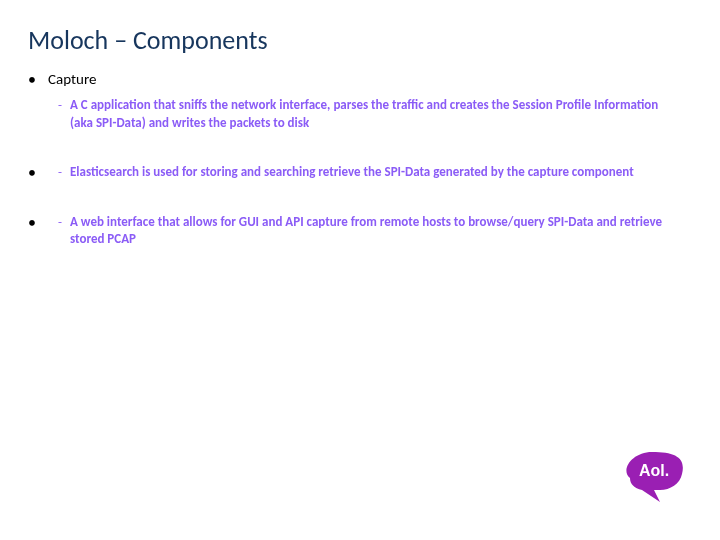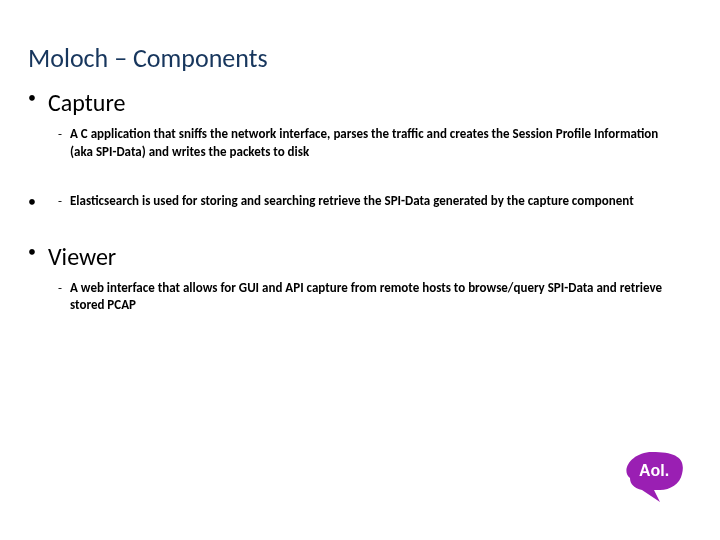--- a/index.html
+++ b/index.html
@@ -10,56 +10,55 @@
     background: #fff;
     position: relative;
     padding: 24px 28px;
     color: #000;
   }
   .title {
     font-size: 26px;
     color: #17365d;
     font-weight: 400;
     margin-bottom: 14px;
-    margin-top: 18px;
   }
   .bullets {
     list-style: none;
     padding-left: 14px;
   }
   .bullets > li {
     position: relative;
     margin-bottom: 8px;
   }
   .bullets > li::before {
     content: "•";
     position: absolute;
     left: -14px;
     top: 0;
     font-size: 16px;
     color: #000;
   }
   .section-label {
-    font-size: 24px;
+    font-size: 15px;
     font-weight: 400;
     color: #000;
     margin-bottom: 8px;
     padding-left: 6px;
   }
   .sub {
     list-style: none;
     padding-left: 28px;
     margin-bottom: 32px;
   }
   .sub > li {
     position: relative;
     font-size: 13px;
     font-weight: 700;
     line-height: 1.35;
-    color: #000000;
+    color: #8b5cf6;
     padding-right: 20px;
   }
   .sub > li::before {
     content: "-";
     position: absolute;
     left: -12px;
     top: 0;
     font-weight: 400;
   }
   .logo {
@@ -80,21 +79,20 @@
     <ul class="sub">
       <li>A C application that sniffs the network interface, parses the traffic and creates the Session Profile Information (aka SPI-Data) and writes the packets to disk</li>
     </ul>
   </li>
   <li>
     <ul class="sub">
       <li>Elasticsearch is used for storing and searching retrieve the SPI-Data generated by the capture component</li>
     </ul>
   </li>
   <li>
-    <div class="section-label">Viewer</div>
     <ul class="sub">
       <li>A web interface that allows for GUI and API capture from remote hosts to browse/query SPI-Data and retrieve stored PCAP</li>
     </ul>
   </li>
 </ul>
 
 <div class="logo">
   <svg width="70" height="56" viewBox="0 0 70 56">
     <path d="M 6 30 C -4 22, 8 4, 28 4 C 52 4, 62 10, 58 26 C 56 36, 46 42, 36 42 L 30 42 L 36 54 L 18 42 C 10 40, 6 36, 6 30 Z" fill="#9a1fb3"></path>
     <text x="30" y="28" text-anchor="middle" font-family="Arial, sans-serif" font-size="16" font-weight="700" fill="#fff">Aol.</text>

